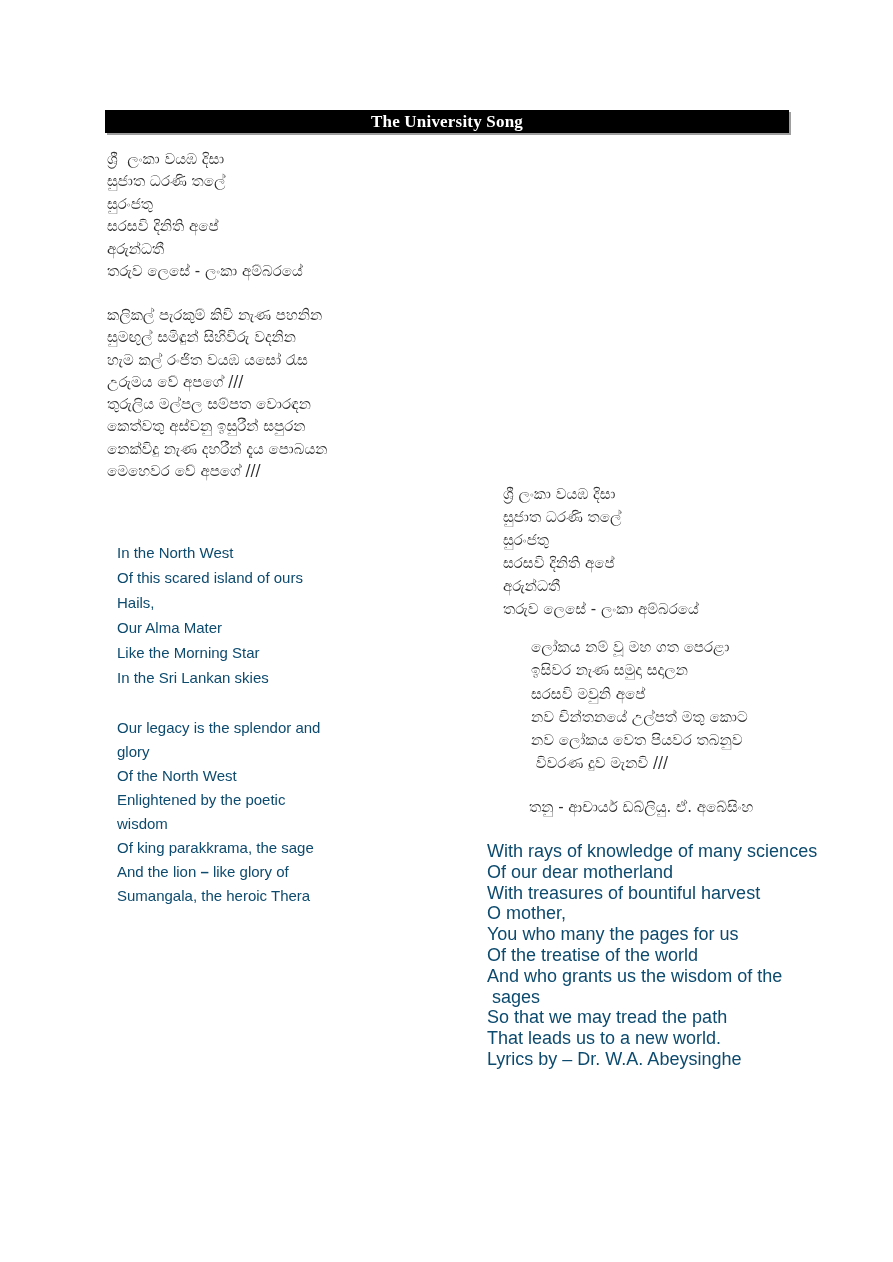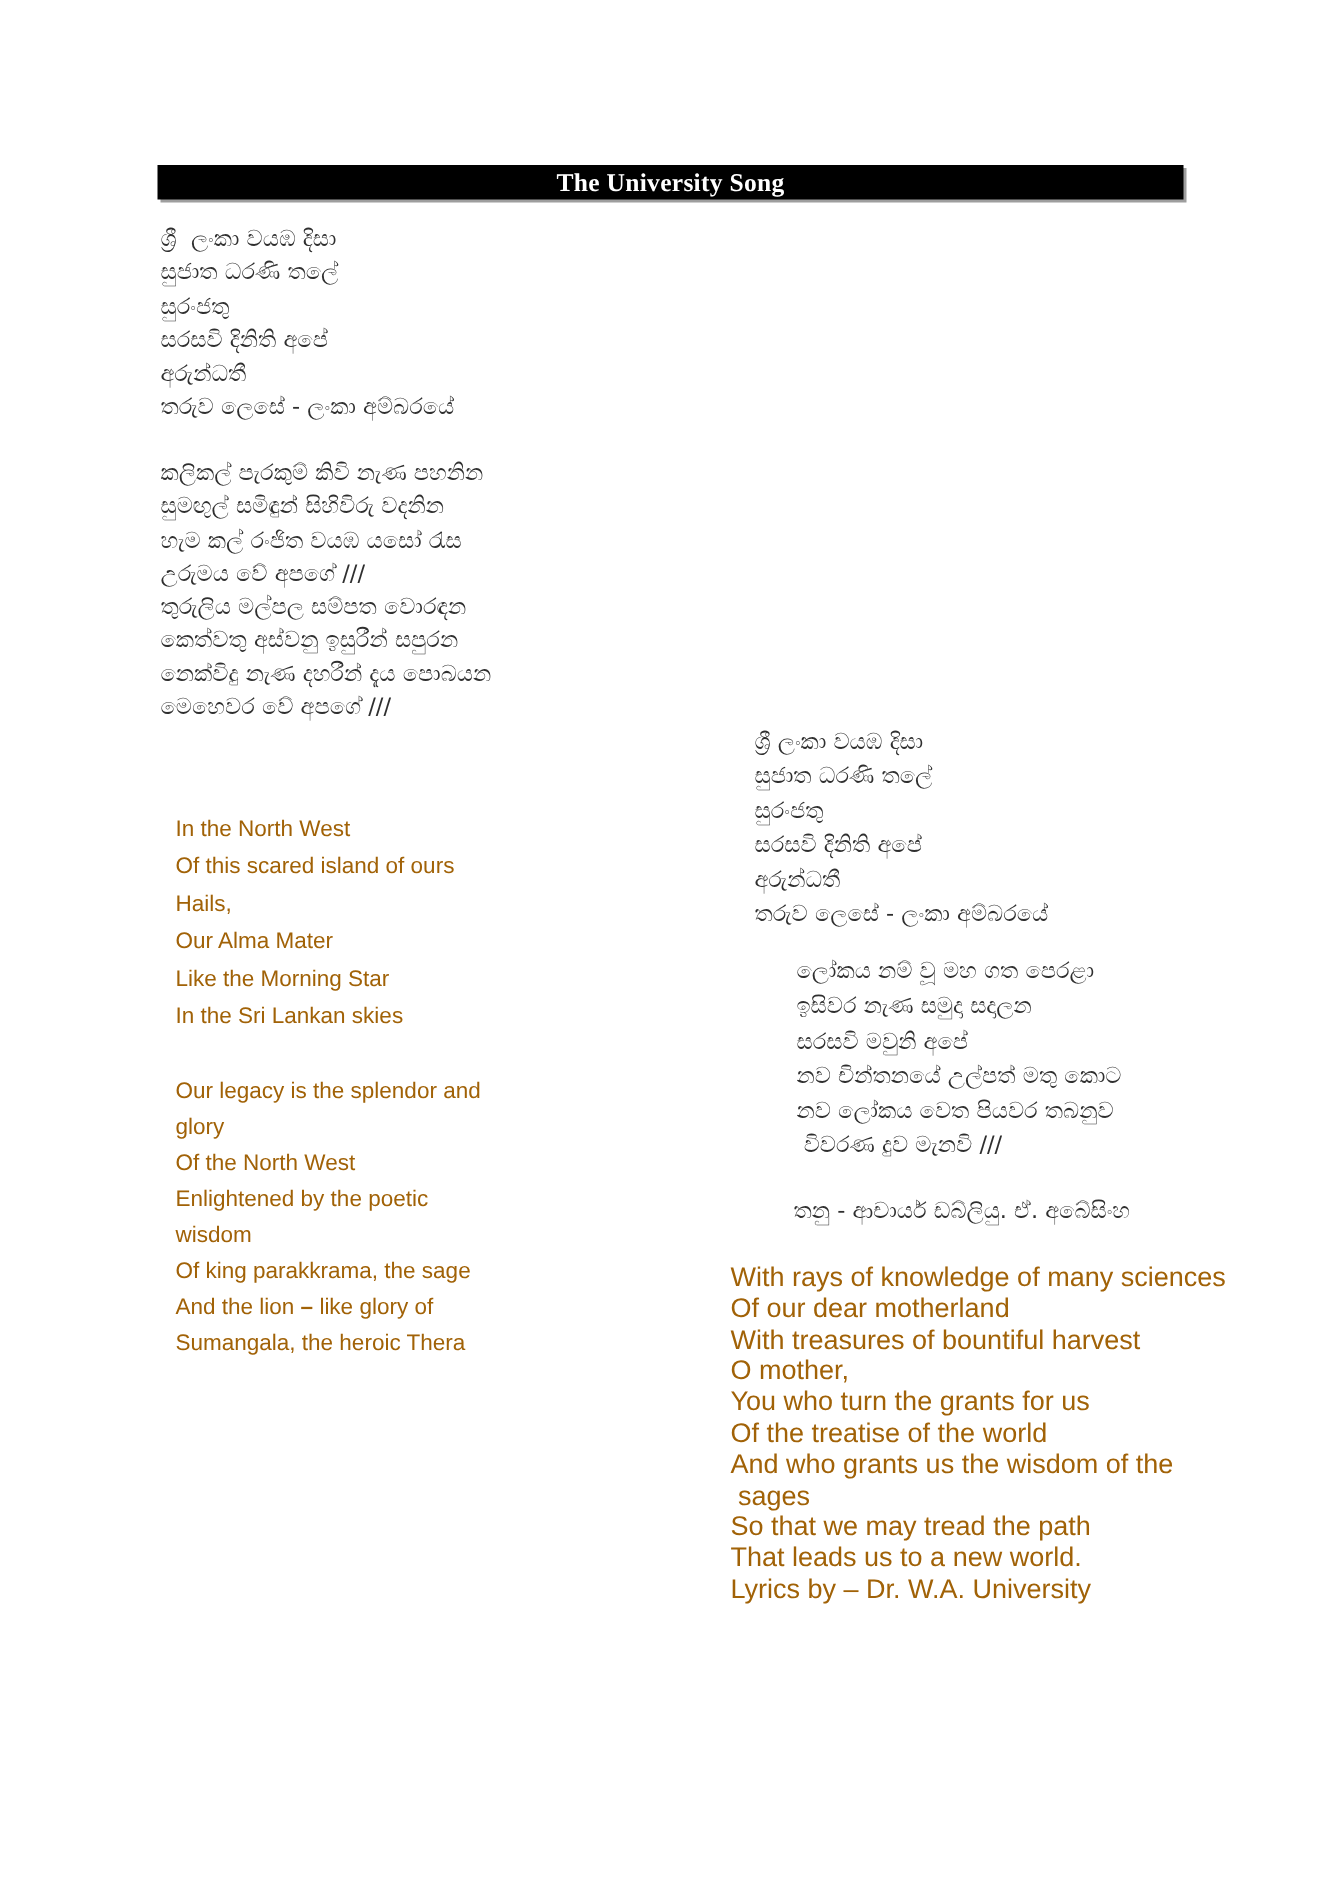--- a/index.html
+++ b/index.html
@@ -33,21 +33,21 @@
   .block {
     position: absolute;
   }
   .sinhala {
     font-family: "DejaVu Sans", sans-serif;
     color: #2f2f2f;
     font-size: 15px;
   }
   .english {
     font-family: "Liberation Sans", "DejaVu Sans", sans-serif;
-    color: #a16207;
+    color: #0c4a6e;
     font-size: 15px;
   }
   .line {
     white-space: pre;
   }
   #sinhala-verse-1-left { left: 107px; top: 148px; line-height: 22.4px; }
   #sinhala-verse-2-left { left: 107px; top: 304px; line-height: 22.3px; }
   #english-verse-1      { left: 117px; top: 540px; line-height: 25px;   }
   #english-verse-2      { left: 117px; top: 716px; line-height: 24px;   }
   #sinhala-verse-1-right{ left: 503px; top: 483px; line-height: 23.1px; }
@@ -122,22 +122,22 @@
       <div class="line"> විවරණ දුව මැනවි ///</div>
     </div>
 
   <div id="composer-credit" class="block sinhala">තනු - ආචාර්ය ඩබ්ලියු. ඒ. අබේසිංහ</div>
 
   <div id="english-translation-right" class="block english">
       <div class="line">With rays of knowledge of many sciences</div>
       <div class="line">Of our dear motherland</div>
       <div class="line">With treasures of bountiful harvest</div>
       <div class="line">O mother,</div>
-      <div class="line">You who turn the grants for us</div>
+      <div class="line">You who many the pages for us</div>
       <div class="line">Of the treatise of the world</div>
       <div class="line">And who grants us the wisdom of the</div>
       <div class="line"> sages</div>
       <div class="line">So that we may tread the path</div>
       <div class="line">That leads us to a new world.</div>
-      <div class="line">Lyrics by – Dr. W.A. University</div>
+      <div class="line">Lyrics by – Dr. W.A. Abeysinghe</div>
     </div>
 
 </div>
 
 </body></html>

